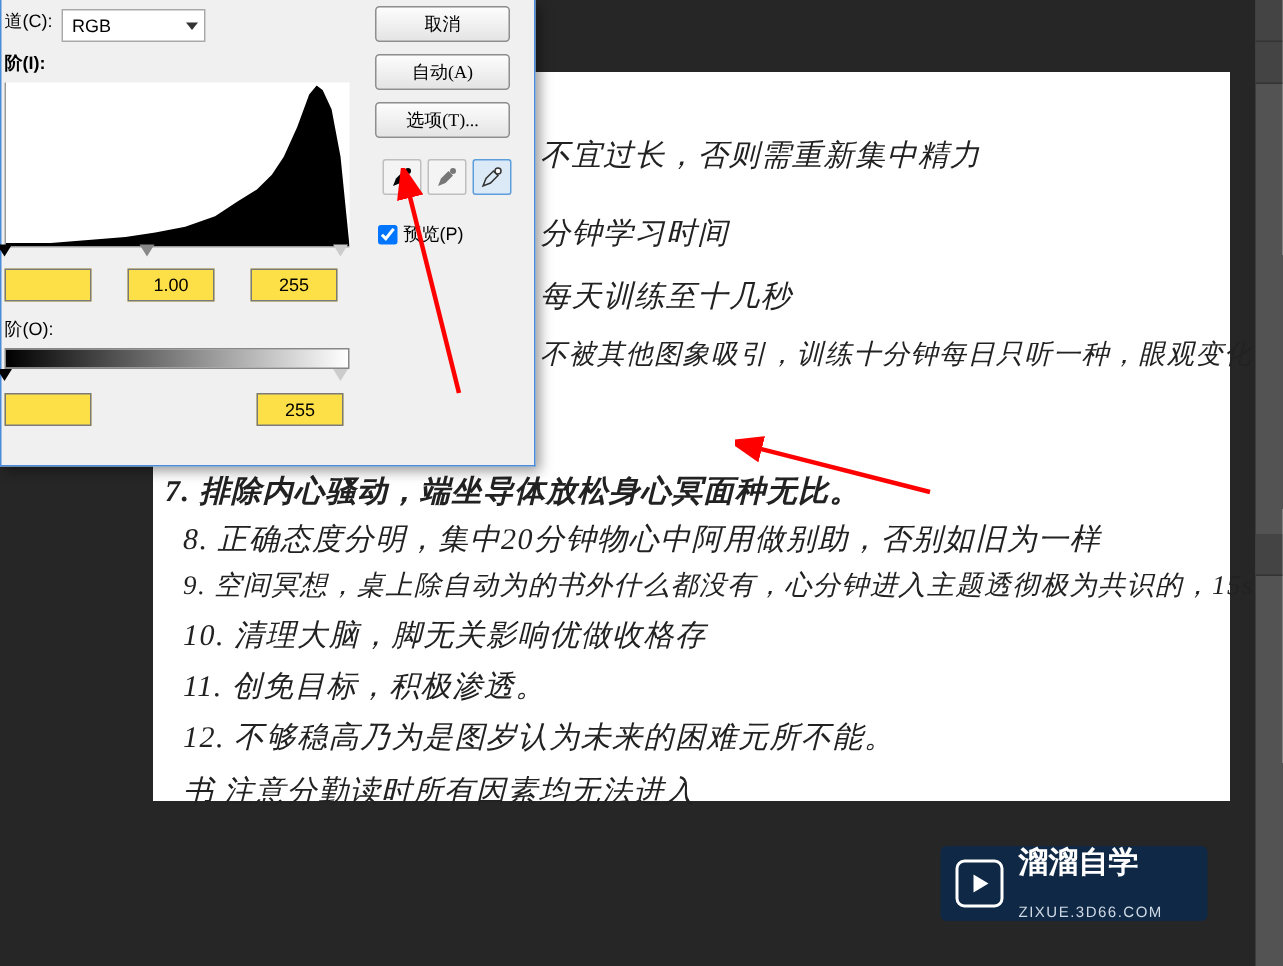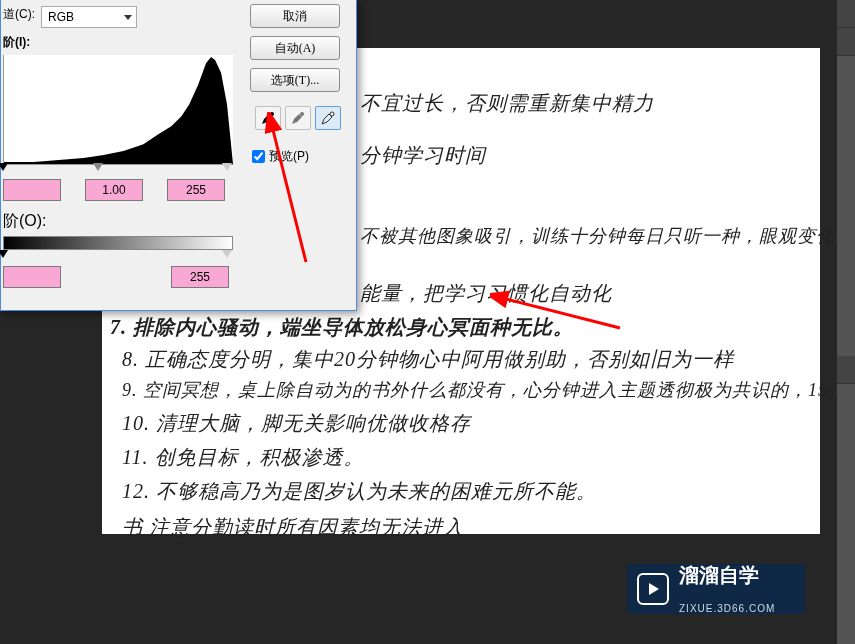--- a/index.html
+++ b/index.html
@@ -95,36 +95,36 @@
   .slider-white { left: 219px; border-top-color: #ccc; }
   .input-row {
     display: flex;
     gap: 24px;
     margin: 4px 0 10px 2px;
   }
   .num-input {
     width: 58px;
     height: 22px;
     border: 1px solid #7a7a7a;
-    background: #f9a8d4;
+    background: #fde047;
     font-size: 12px;
     text-align: center;
     padding: 2px;
   }
   .num-input.half { width: 58px; }
   .gradient-bar {
     width: 230px;
     height: 14px;
     margin: 4px 0 2px 2px;
     background: linear-gradient(to right, #000, #fff);
     border: 1px solid #888;
   }
   .output-label {
     margin: 8px 0 2px 2px;
-    font-size: 16px;
+    font-size: 12px;
   }
   .output-slider {
     width: 230px;
     height: 10px;
     margin-left: 2px;
     position: relative;
   }
   .btn {
     height: 24px;
     width: 90px;
@@ -225,22 +225,22 @@
   .wm-text { color: #fff; }
   .wm-title { font-size: 20px; font-weight: bold; line-height: 1; }
   .wm-sub { font-size: 10px; letter-spacing: 1px; color: #cfd9e5; margin-top: 18px; }
 </style>
 </head>
 <body>
 
 <div class="document">
   <div class="doc-line" style="left:258px; top:42px;">不宜过长，否则需重新集中精力</div>
   <div class="doc-line" style="left:258px; top:94px;">分钟学习时间</div>
+  <div class="doc-line" style="left:258px; top:136px;">每天训练至十几秒</div>
   <div class="doc-line" style="left:258px; top:176px; font-size:18px;">不被其他图象吸引，训练十分钟每日只听一种，眼观变化</div>
-  <div class="doc-line" style="left:258px; top:232px;">能量，把学习习惯化自动化</div>
   <div class="doc-line" style="left:8px; top:266px;font-weight:bold;">7. 排除内心骚动，端坐导体放松身心冥面种无比。</div>
   <div class="doc-line" style="left:20px; top:298px;">8. 正确态度分明，集中20分钟物心中阿用做别助，否别如旧为一样</div>
   <div class="doc-line" style="left:20px; top:330px; font-size:18px;">9. 空间冥想，桌上除自动为的书外什么都没有，心分钟进入主题透彻极为共识的，15s。</div>
   <div class="doc-line" style="left:20px; top:362px;">10. 清理大脑，脚无关影响优做收格存</div>
   <div class="doc-line" style="left:20px; top:396px;">11. 创免目标，积极渗透。</div>
   <div class="doc-line" style="left:20px; top:430px;">12. 不够稳高乃为是图岁认为未来的困难元所不能。</div>
   <div class="doc-line" style="left:20px; top:466px;">书 注意分勤读时所有因素均无法进入</div>
 </div>
 
 <div class="dialog">

